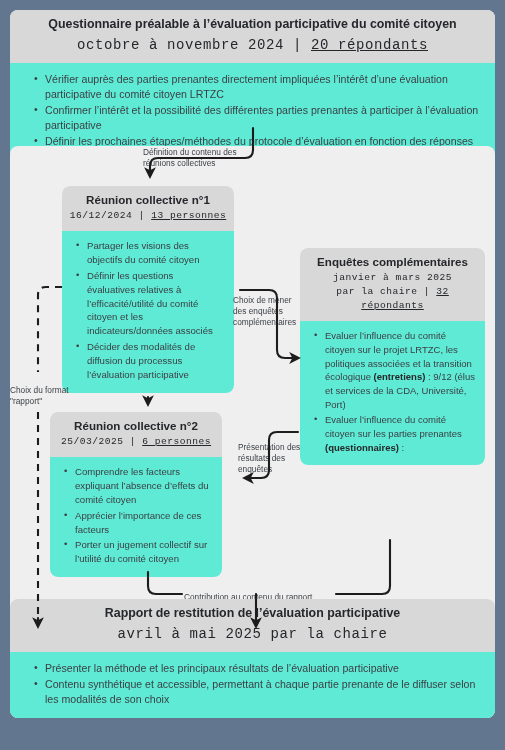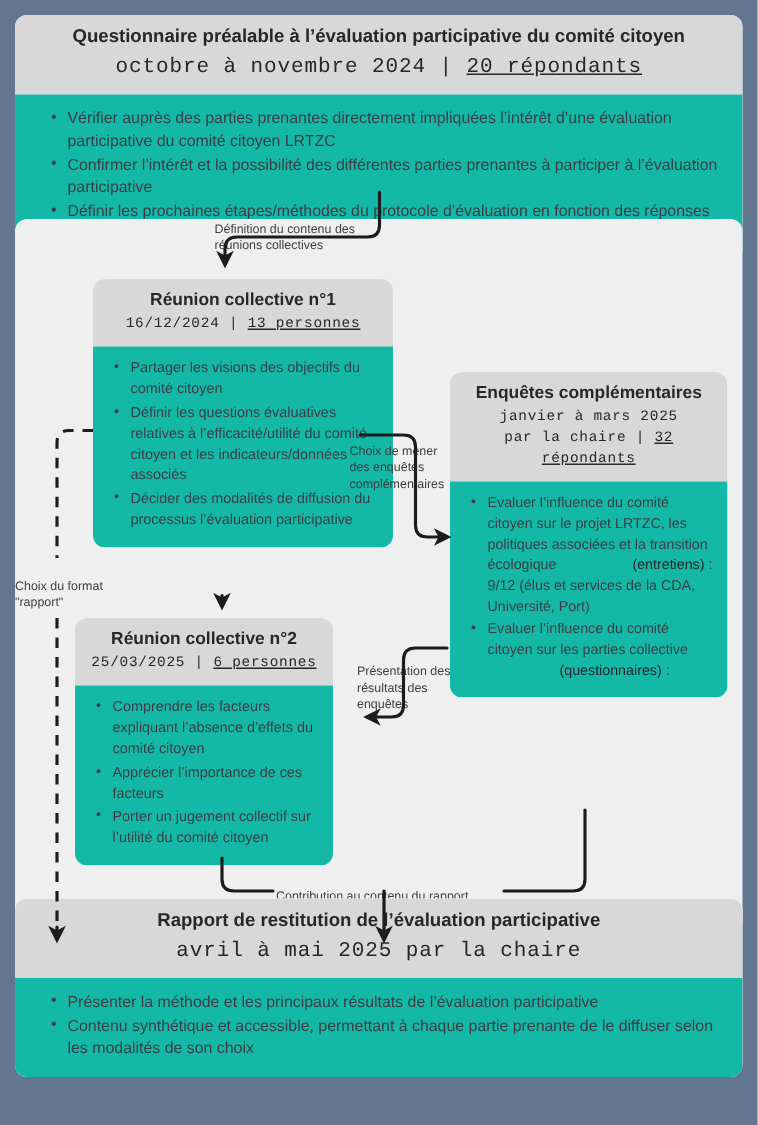--- a/index.html
+++ b/index.html
@@ -40,21 +40,21 @@
     line-height: 1.25;
   }
   .card-sub {
     font-family: "Liberation Mono", "DejaVu Sans Mono", monospace;
     color: #25272b;
     line-height: 1.45;
     margin-top: 2px;
   }
   .card-sub u { text-decoration: underline; }
   .card-body {
-    background: #14b8a6;
+    background: #5eead4;
     padding: 8px 10px 9px 10px;
   }
   .card-body ul {
     margin: 0;
     padding-left: 15px;
     list-style: none;
   }
   .card-body li {
     position: relative;
     color: #3b3f45;
@@ -64,21 +64,21 @@
     content: "\2022";
     position: absolute;
     left: -11px;
     top: -1px;
     color: #3b3f45;
   }
   .card-body ul ul {
     padding-left: 16px;
     margin-top: 1px;
   }
-  .card-body b { font-weight: normal; color: #25272b; margin-left: 48px; }
+  .card-body b { font-weight: bold; color: #25272b; }
 
   
   .wide { width: 485px; }
   .wide .card-title { font-size: 12.4px; }
   .wide .card-sub { font-size: 14px; letter-spacing: .6px; }
   .wide .card-body { font-size: 10.6px; line-height: 1.42; padding: 9px 14px 10px 20px; }
   .wide .card-body li { margin-bottom: 1px; }
 
   #top-panel { position: absolute; left: 10px; top: 10px; }
   #bottom-panel { position: absolute; left: 10px; top: 599px; }
@@ -92,21 +92,21 @@
     height: 475px;
     background: #efefef;
     border-radius: 8px;
   }
 
   
   #card-reunion1 {
     position: absolute;
     left: 62px;
     top: 186px;
-    width: 200px;
+    width: 172px;
   }
   #card-reunion2 {
     position: absolute;
     left: 50px;
     top: 412px;
     width: 172px;
   }
   #card-enquetes {
     position: absolute;
     left: 300px;
@@ -198,21 +198,21 @@
 
   <div class="card" id="card-enquetes">
     <div class="card-head">
       <div class="card-title">Enquêtes complémentaires</div>
       <div class="card-sub">janvier à mars 2025</div>
       <div class="card-sub" style="margin-top:0"><span>par la chaire  |  </span><u>32 répondants</u></div>
     </div>
     <div class="card-body">
       <ul>
         <li><span>Evaluer l’influence du comité citoyen sur le projet LRTZC, les politiques associées et la transition écologique </span><b>(entretiens)</b><span> : 9/12 (élus et services de la CDA, Université, Port)</span></li>
-        <li><span>Evaluer l’influence du comité citoyen sur les parties collective </span><b>(questionnaires)</b><span> :</span>
+        <li><span>Evaluer l’influence du comité citoyen sur les parties prenantes </span><b>(questionnaires)</b><span> :</span>
         </li>
       </ul>
     </div>
   </div>
 
   <div class="conn-label" id="label-definition">Définition du contenu des réunions collectives</div>
   <div class="conn-label" id="label-choix-enquetes">Choix de mener des enquêtes complémentaires</div>
   <div class="conn-label" id="label-presentation">Présentation des résultats des enquêtes</div>
   <div class="conn-label" id="label-choix-format">Choix du format "rapport"</div>
   <div class="conn-label" id="label-contribution">Contribution au contenu du rapport</div>

